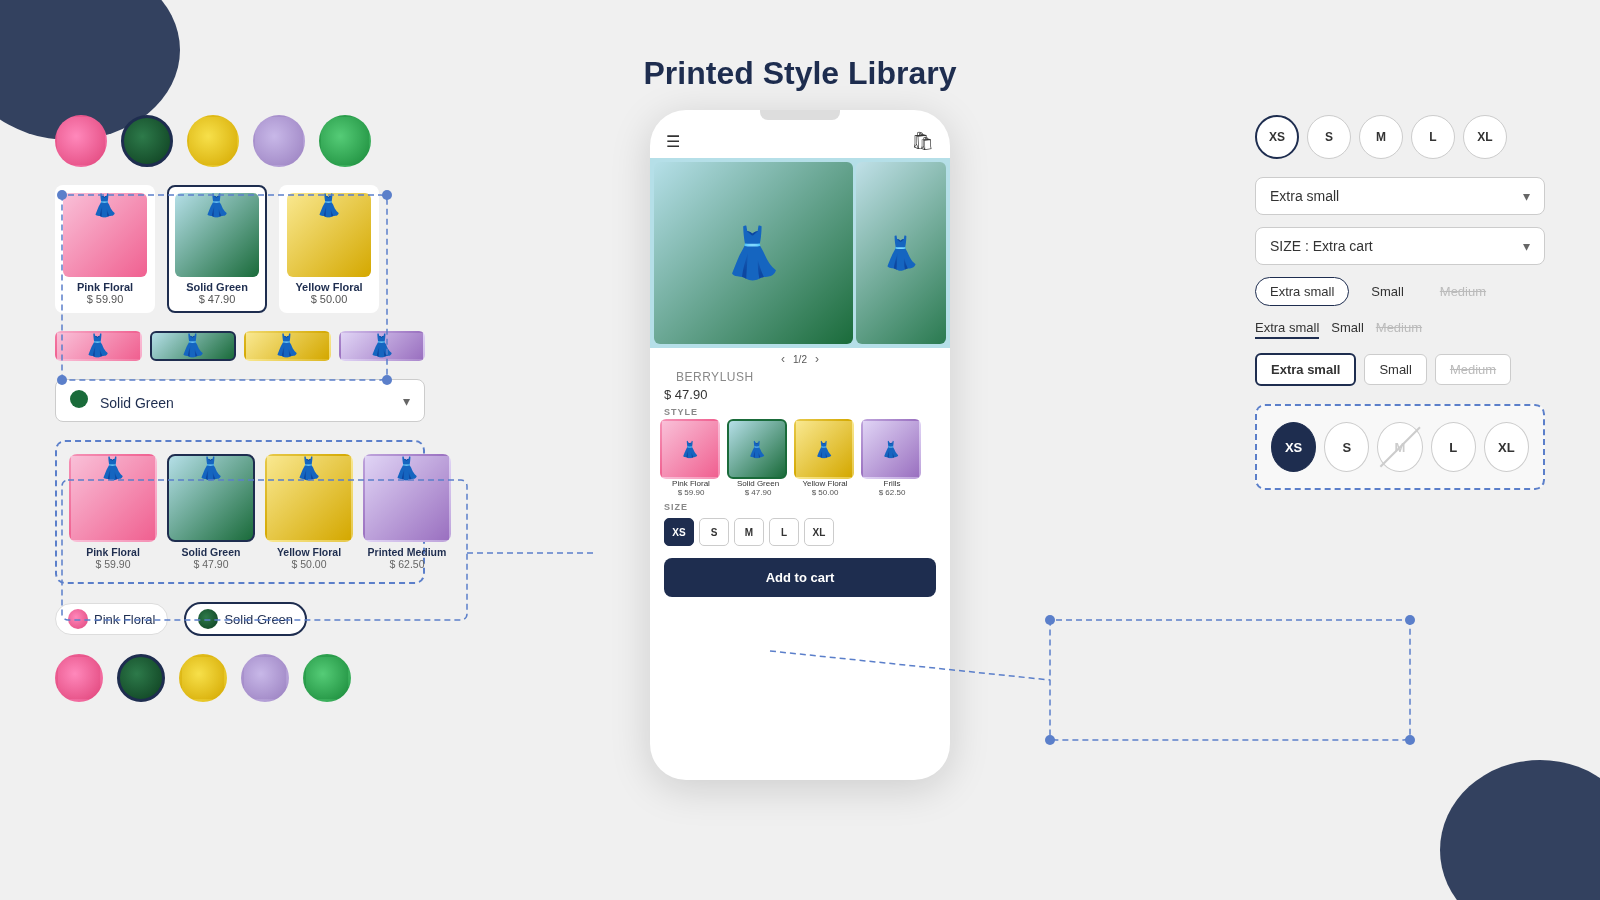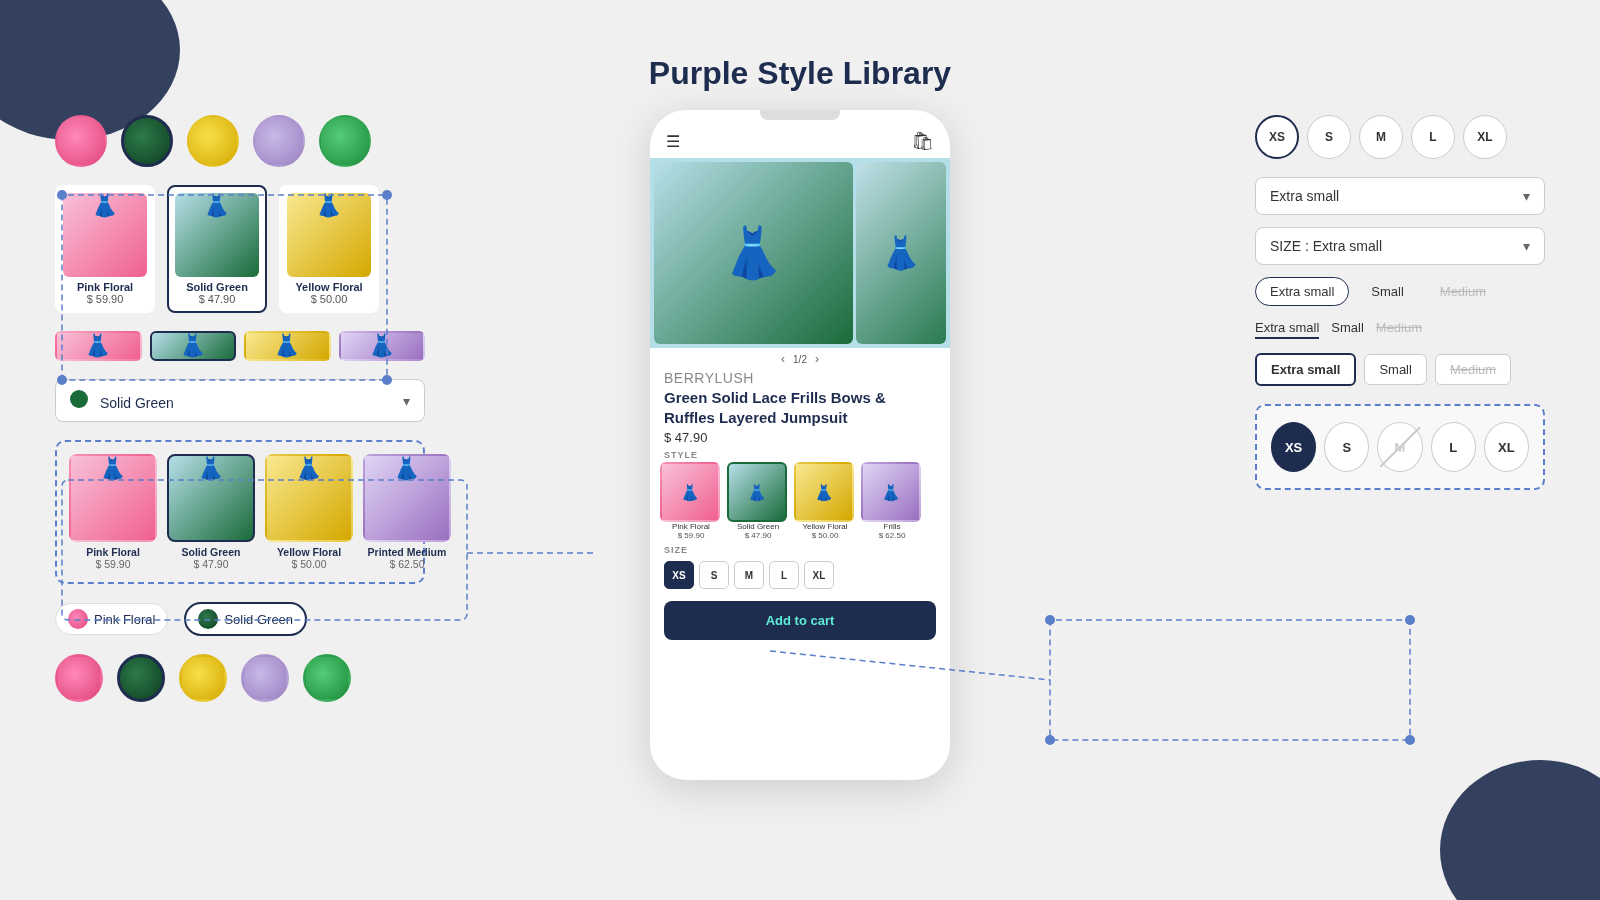--- a/index.html
+++ b/index.html
@@ -300,23 +300,23 @@
     .phone-pagination {
       display: flex;
       justify-content: center;
       align-items: center;
       gap: 8px;
       padding: 4px 0 2px;
       font-size: 10px;
       color: #555;
     }
     .phone-brand {
-      font-size: 14px;
+      font-size: 12px;
       color: #888;
-      padding: 2px 14px 0;
+      padding: 2px 26px 0;
       letter-spacing: 0.5px;
     }
     .phone-product-title {
       font-size: 15px;
       font-weight: 700;
       color: #1e2d4f;
       padding: 2px 14px 0;
       line-height: 1.3;
     }
     .phone-price {
@@ -385,21 +385,21 @@
     }
     .psb.selected {
       background: #1e2d4f;
       color: #fff;
       border-color: #1e2d4f;
     }
 
     .phone-add-btn {
       margin: 8px 14px 0;
       background: #1e2d4f;
-      color: #5eead4;
+      color: #ffffff;
       border: none;
       border-radius: 8px;
       padding: 12px;
       font-size: 13px;
       font-weight: 600;
       cursor: pointer;
       text-align: center;
     }
 
     
@@ -595,21 +595,21 @@
 
     .chevron-down { font-size: 14px; color: #666; }
     .nav-arrow { font-size: 12px; color: #666; cursor: pointer; }
   </style>
 </head>
 <body>
 
 <div class="bg-shape-tl"></div>
 <div class="bg-shape-br"></div>
 
-<h1 class="page-title">Purple Style Library</h1>
+<h1 class="page-title">Printed Style Library</h1>
 
 <div class="left-panel">
 
   <div class="color-dots-row">
     <div class="color-dot swatch-pink"></div>
     <div class="color-dot swatch-darkgreen selected"></div>
     <div class="color-dot swatch-yellow"></div>
     <div class="color-dot swatch-lavender"></div>
     <div class="color-dot swatch-green"></div>
   </div>
@@ -711,21 +711,20 @@
     </div>
 
     <div class="phone-pagination">
       <span class="nav-arrow">‹</span>
       <span>1/2</span>
       <span class="nav-arrow">›</span>
     </div>
 
     <div class="phone-brand">BERRYLUSH</div>
 
-    <div class="phone-product-title">Green Solid Lace Frills Bows &amp; Ruffles Layered Jumpsuit</div>
 
     <div class="phone-price">$ 47.90</div>
 
     <div class="phone-section-label">STYLE</div>
     <div class="phone-style-strip">
       <div class="phone-style-item">
         <div class="psi-img fake-img-pink" style="background:linear-gradient(135deg,#f9c0d8,#f06090);border-radius:6px;width:60px;height:60px;display:flex;align-items:center;justify-content:center;">👗</div>
         <div class="psi-label">Pink Floral</div>
         <div class="psi-price">$ 59.90</div>
       </div>
@@ -768,21 +767,21 @@
     <div class="sz-circle">L</div>
     <div class="sz-circle">XL</div>
   </div>
 
   <div class="sz-dropdown">
     <span>Extra small</span>
     <span class="chevron-down">▾</span>
   </div>
 
   <div class="sz-dropdown">
-    <span>SIZE :  Extra small</span>
+    <span>SIZE :  Extra cart</span>
     <span class="chevron-down">▾</span>
   </div>
 
   <div class="sz-text-row">
     <button class="sz-text-btn selected">Extra small</button>
     <button class="sz-text-btn">Small</button>
     <button class="sz-text-btn strikethrough">Medium</button>
   </div>
 
   <div class="sz-underline-row">

